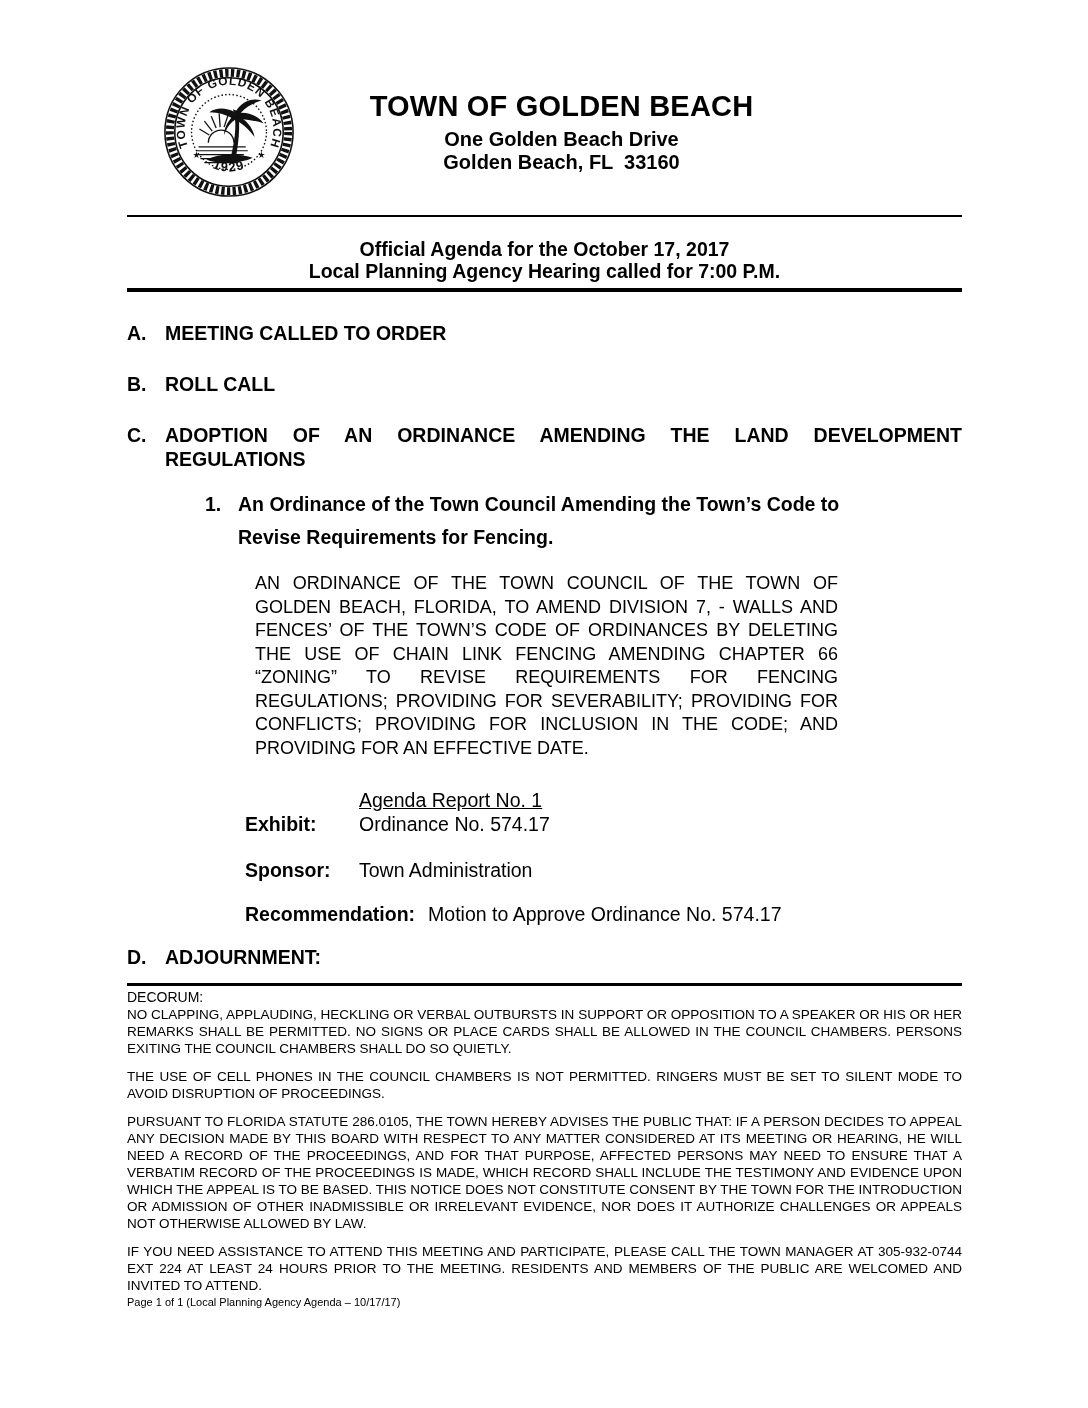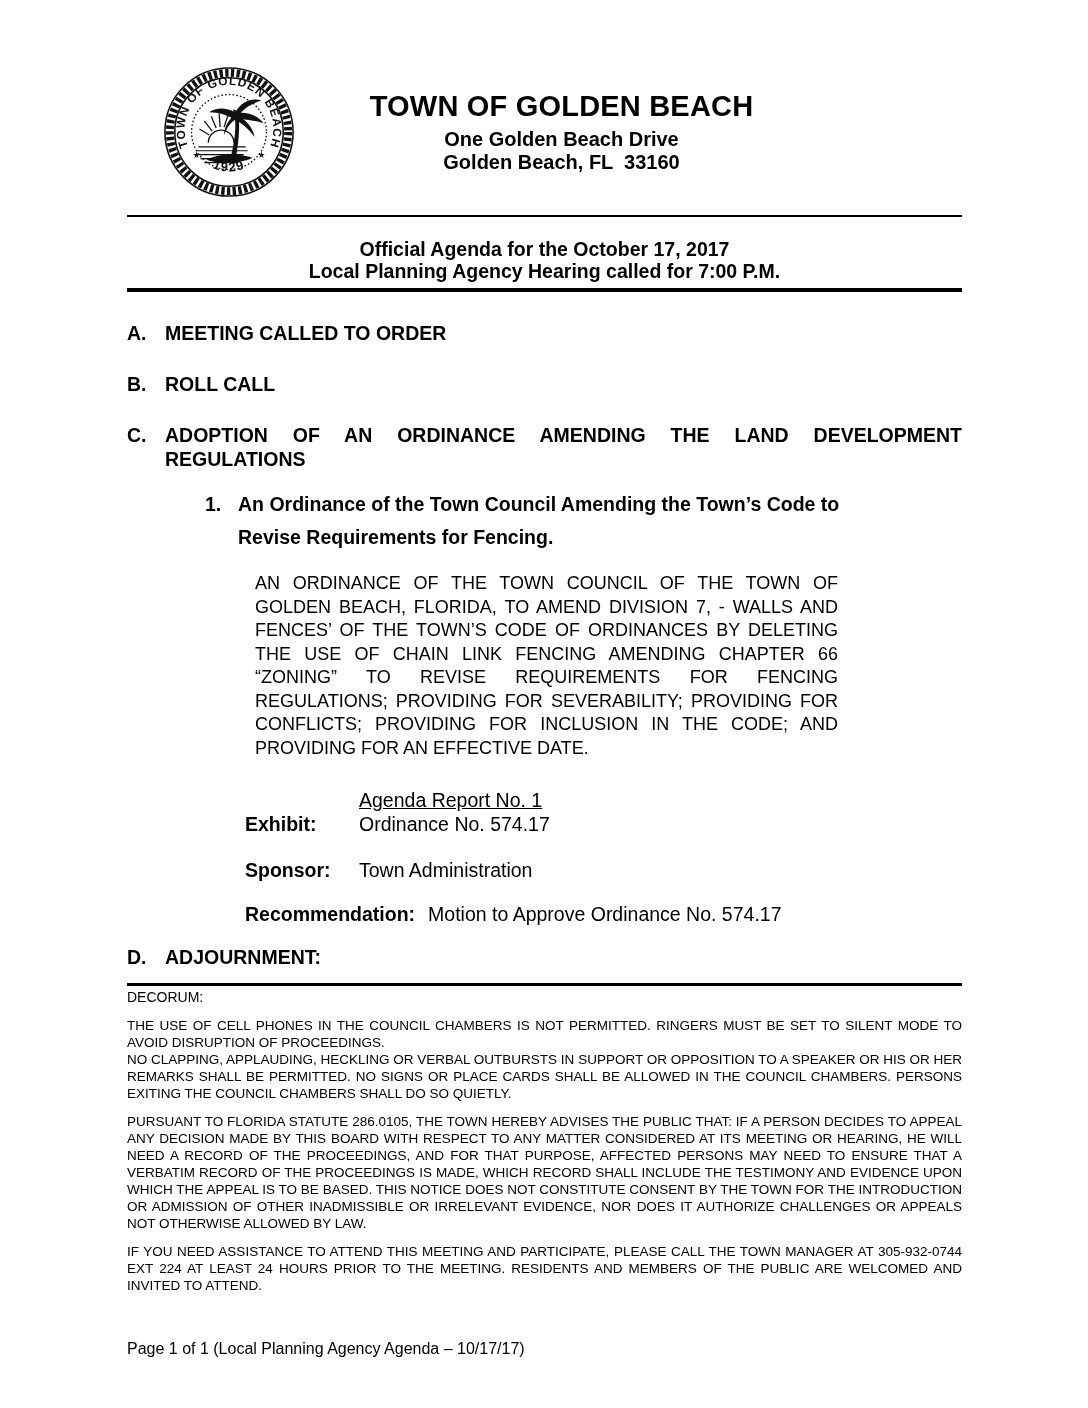--- a/index.html
+++ b/index.html
@@ -59,21 +59,21 @@
   .exhibit-row { margin-top: 28px; align-items: flex-end; }
   .sponsor-row { margin-top: 22px; }
   .rec-row { margin-top: 20px; margin-left: 118px; font-size: 19.5px; line-height: 24px; }
   .rec-label { font-weight: bold; margin-right: 13px; }
 
   
   .decorum-heading { font-size: 14px; font-weight: normal; line-height: 18px; margin-top: 2px; }
   .decorum-p { font-size: 13.5px; line-height: 17px; text-align: justify; margin: 0; }
   .decorum-gap { margin-top: 11px; }
 
-  .footer { position: absolute; left: 127px; top: 1340px; font-size: 16px; }
+  .footer { position: absolute; left: 127px; top: 1296px; font-size: 11px; }
 </style>
 </head>
 <body>
 
 <div class="page">
   <div class="content">
 
     <div class="header">
 
       <svg class="seal" viewBox="0 0 150 140">
@@ -185,21 +185,21 @@
       <span class="rec-label">Recommendation:</span><span>Motion to Approve Ordinance No. 574.17</span>
     </div>
 
     <div class="sec sec-d">
       <span class="sec-label">D.</span>
       <span>ADJOURNMENT:</span>
     </div>
 
     <div class="rule-med"></div>
     <div class="decorum-heading">DECORUM:</div>
+    <p class="decorum-p">NO CLAPPING, APPLAUDING, HECKLING OR VERBAL OUTBURSTS IN SUPPORT OR OPPOSITION TO A SPEAKER OR HIS OR HER REMARKS SHALL BE PERMITTED. NO SIGNS OR PLACE CARDS SHALL BE ALLOWED IN THE COUNCIL CHAMBERS. PERSONS EXITING THE COUNCIL CHAMBERS SHALL DO SO QUIETLY.</p>
     <p class="decorum-p decorum-gap">THE USE OF CELL PHONES IN THE COUNCIL CHAMBERS IS NOT PERMITTED. RINGERS MUST BE SET TO SILENT MODE TO AVOID DISRUPTION OF PROCEEDINGS.</p>
-    <p class="decorum-p">NO CLAPPING, APPLAUDING, HECKLING OR VERBAL OUTBURSTS IN SUPPORT OR OPPOSITION TO A SPEAKER OR HIS OR HER REMARKS SHALL BE PERMITTED. NO SIGNS OR PLACE CARDS SHALL BE ALLOWED IN THE COUNCIL CHAMBERS. PERSONS EXITING THE COUNCIL CHAMBERS SHALL DO SO QUIETLY.</p>
     <p class="decorum-p decorum-gap">PURSUANT TO FLORIDA STATUTE 286.0105, THE TOWN HEREBY ADVISES THE PUBLIC THAT: IF A PERSON DECIDES TO APPEAL ANY DECISION MADE BY THIS BOARD WITH RESPECT TO ANY MATTER CONSIDERED AT ITS MEETING OR HEARING, HE WILL NEED A RECORD OF THE PROCEEDINGS, AND FOR THAT PURPOSE, AFFECTED PERSONS MAY NEED TO ENSURE THAT A VERBATIM RECORD OF THE PROCEEDINGS IS MADE, WHICH RECORD SHALL INCLUDE THE TESTIMONY AND EVIDENCE UPON WHICH THE APPEAL IS TO BE BASED. THIS NOTICE DOES NOT CONSTITUTE CONSENT BY THE TOWN FOR THE INTRODUCTION OR ADMISSION OF OTHER INADMISSIBLE OR IRRELEVANT EVIDENCE, NOR DOES IT AUTHORIZE CHALLENGES OR APPEALS NOT OTHERWISE ALLOWED BY LAW.</p>
     <p class="decorum-p decorum-gap">IF YOU NEED ASSISTANCE TO ATTEND THIS MEETING AND PARTICIPATE, PLEASE CALL THE TOWN MANAGER AT 305-932-0744 EXT 224 AT LEAST 24 HOURS PRIOR TO THE MEETING. RESIDENTS AND MEMBERS OF THE PUBLIC ARE WELCOMED AND INVITED TO ATTEND.</p>
 
   </div>
 
   <div class="footer">Page 1 of 1 (Local Planning Agency Agenda – 10/17/17)</div>
 </div>
 
 </body></html>

